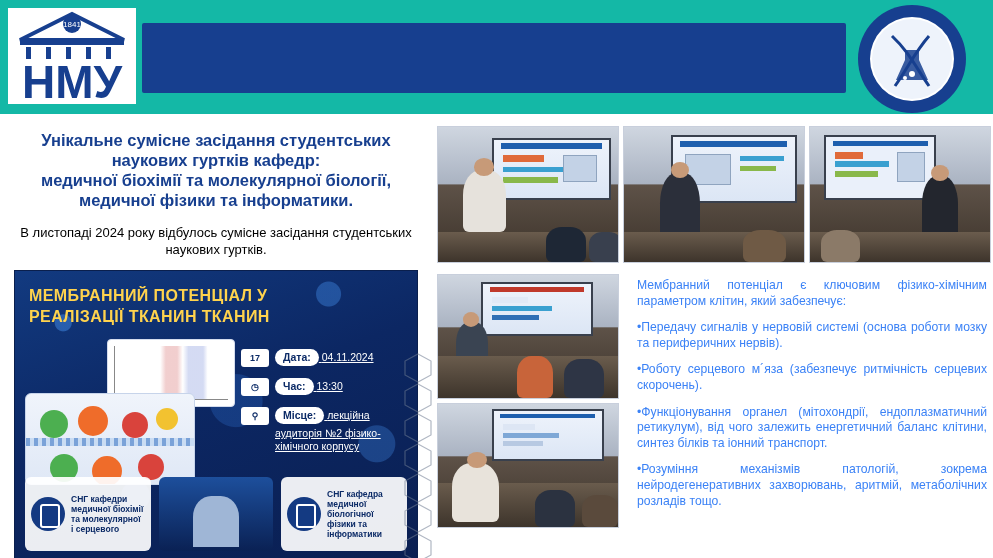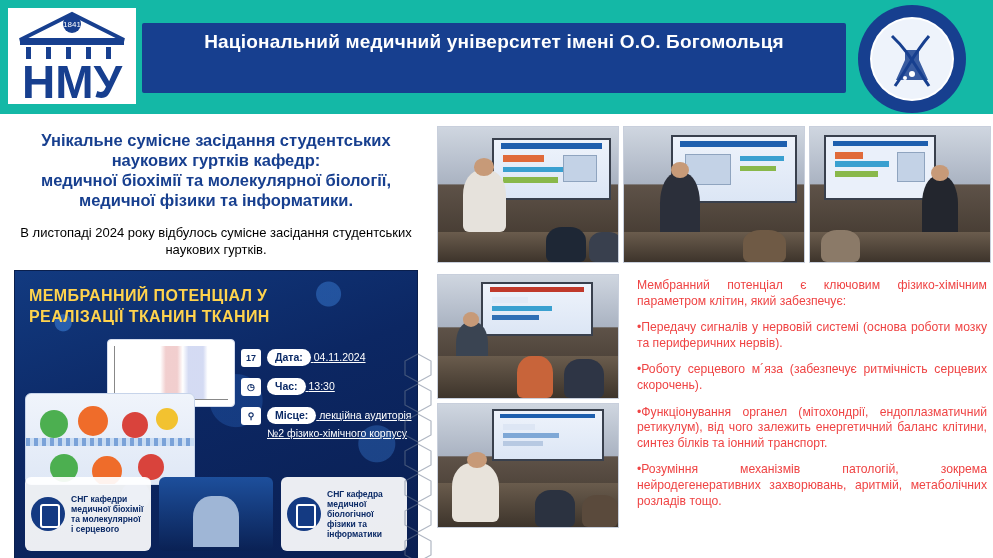--- a/index.html
+++ b/index.html
@@ -166,21 +166,21 @@
     color: #0b2a66;
     font-weight: bold;
     font-size: 10.5px;
     border-radius: 9px;
     padding: 2px 8px;
     margin-bottom: 3px;
   }
   .info-row { margin-bottom: 9px; display: flex; gap: 6px; align-items: flex-start; }
   .info-ico {
     flex: none;
-    width: 20px; height: 18px;
+    width: 28px; height: 18px;
     border-radius: 3px;
     background: #ffffff;
     color: #0b2a66;
     font-size: 9px; font-weight: bold;
     display: flex; align-items: center; justify-content: center;
   }
   .info-txt { flex: 1 1 auto; text-decoration: underline; }
 
   .poster-footer {
     position: absolute;
@@ -303,21 +303,21 @@
     background: linear-gradient(180deg,#6a5c4d,#3d342b);
   }
 
   
   .right-text {
     position: absolute;
     left: 637px; top: 278px;
     width: 350px;
   }
   .rt-p {
-    color: #ef4444;
+    color: #3b82f6;
     font-size: 12.2px;
     line-height: 15.6px;
     text-align: justify;
     margin: 0 0 11px 0;
   }
   .rt-p.first { text-indent: 0; }
 </style>
 </head>
 <body>
 
@@ -333,21 +333,20 @@
       <text x="66" y="21" font-size="8" fill="#ffffff" text-anchor="middle" font-family="Liberation Sans, sans-serif">1841</text>
       <rect x="20" y="41" width="5" height="12" fill="#173f8f"></rect>
       <rect x="40" y="41" width="5" height="12" fill="#173f8f"></rect>
       <rect x="60" y="41" width="5" height="12" fill="#173f8f"></rect>
       <rect x="80" y="41" width="5" height="12" fill="#173f8f"></rect>
       <rect x="100" y="41" width="5" height="12" fill="#173f8f"></rect>
       <text x="66" y="92" font-size="46" font-weight="bold" fill="#173f8f" text-anchor="middle" font-family="Liberation Sans, sans-serif">НМУ</text>
     </svg>
 
     <div class="header-bar">
-      <div class="line line1">Національний медичний університет імені О.О. Богомольця</div>
     </div>
 
     <svg class="logo-dept" viewBox="0 0 110 110">
       <circle cx="55" cy="55" r="54" fill="#173f8f"></circle>
       <circle cx="55" cy="55" r="42" fill="#ffffff"></circle>
       <circle cx="55" cy="55" r="40" fill="#eef3fb"></circle>
       <path d="M35 32 C52 48, 58 62, 72 82" stroke="#173f8f" stroke-width="3" fill="none"></path>
       <path d="M72 32 C58 48, 52 62, 38 82" stroke="#173f8f" stroke-width="3" fill="none"></path>
       <path d="M48 46 h14 v10 l9 20 h-32 l9 -20 z" fill="#173f8f" opacity="0.85"></path>
       <circle cx="55" cy="70" r="3" fill="#ffffff"></circle>

